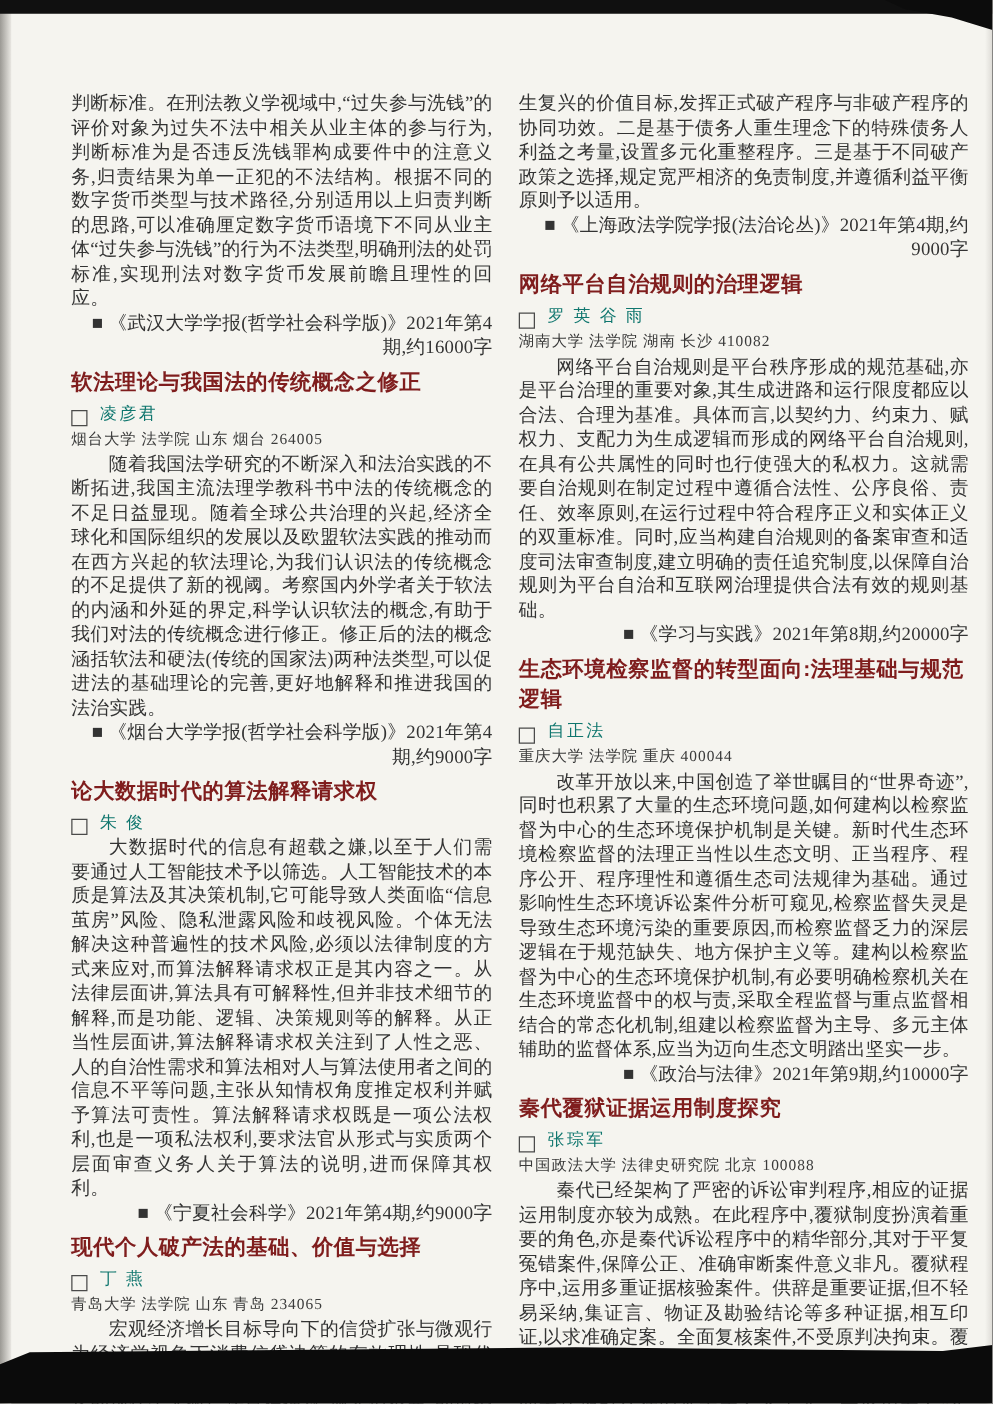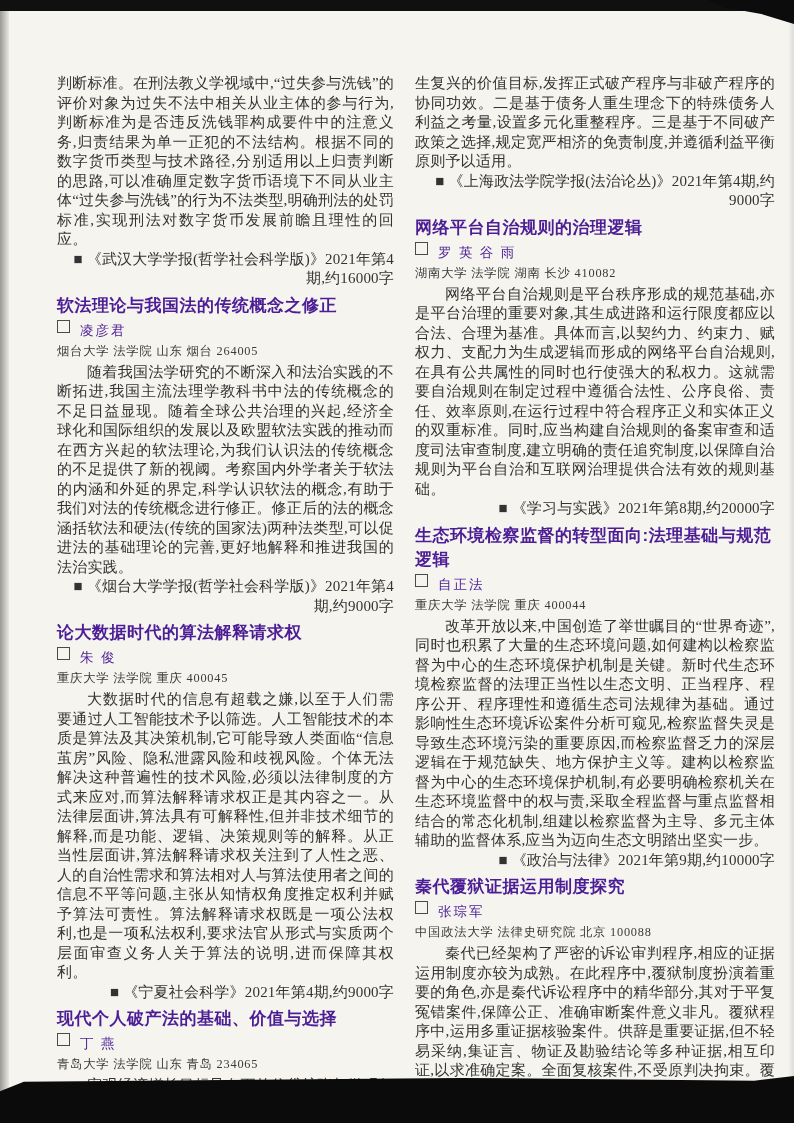--- a/index.html
+++ b/index.html
@@ -31,23 +31,23 @@
   .columns{display:flex;margin-top:14px;}
   .col-left{width:337px;margin-right:21px;flex:none;}
   .col-right{width:360px;flex:none;}
 
   .body-p{margin:0;font-size:15px;line-height:19.5px;text-align:justify;
     text-justify:inter-character;color:#333;letter-spacing:0.2px;}
   .indent{text-indent:2em;}
   .cite{font-size:15px;line-height:19.5px;text-align:right;color:#333;
     letter-spacing:0.2px;margin:0;}
   .a-title{margin:5px 0 2px;font-family:"Liberation Sans","DejaVu Sans",sans-serif;
-    font-weight:700;font-size:17px;line-height:24px;color:#4c1d95;letter-spacing:0.5px;}
-  .a-author{font-size:13.5px;line-height:21px;display:flex;align-items:flex-start;
-    color:#4c1d95;letter-spacing:2px;margin:1px 0;}
+    font-weight:700;font-size:17px;line-height:24px;color:#7f1d1d;letter-spacing:0.5px;}
+  .a-author{font-size:13.5px;line-height:21px;display:flex;align-items:flex-end;
+    color:#0f766e;letter-spacing:2px;margin:1px 0;}
   .author-box{width:11px;height:11px;border:1.4px solid #4a4a4a;display:inline-block;
     margin-right:10px;flex:none;background:transparent;}
   .a-affil{font-size:12.3px;line-height:19px;letter-spacing:0.8px;color:#3a3a3a;
     margin-bottom:2px;}
 
   .footer{position:absolute;left:57px;top:998px;width:300px;}
   .page-num{font-size:16px;color:#222;line-height:18px;}
   .footer-rule{border:none;border-top:1.6px solid #3c3c3c;width:196px;margin:1px 0 5px;}
   .footer-text{font-family:"Liberation Sans","DejaVu Sans",sans-serif;font-weight:700;
     font-size:11px;color:#222;letter-spacing:0.3px;}
@@ -78,21 +78,20 @@
           <p class="body-p indent">随着我国法学研究的不断深入和法治实践的不断拓进,我国主流法理学教科书中法的传统概念的不足日益显现。随着全球公共治理的兴起,经济全球化和国际组织的发展以及欧盟软法实践的推动而在西方兴起的软法理论,为我们认识法的传统概念的不足提供了新的视阈。考察国内外学者关于软法的内涵和外延的界定,科学认识软法的概念,有助于我们对法的传统概念进行修正。修正后的法的概念涵括软法和硬法(传统的国家法)两种法类型,可以促进法的基础理论的完善,更好地解释和推进我国的法治实践。</p>
           <p class="cite">■ 《烟台大学学报(哲学社会科学版)》2021年第4期,约9000字</p>
         </article>
 
         <article>
           <h2 class="a-title">论大数据时代的算法解释请求权</h2>
           <div class="a-author">
             <span class="author-box"></span>
             <span>朱 俊</span>
           </div>
-          <div class="a-affil">重庆大学 法学院 重庆  400045</div>
           <p class="body-p indent">大数据时代的信息有超载之嫌,以至于人们需要通过人工智能技术予以筛选。人工智能技术的本质是算法及其决策机制,它可能导致人类面临“信息茧房”风险、隐私泄露风险和歧视风险。个体无法解决这种普遍性的技术风险,必须以法律制度的方式来应对,而算法解释请求权正是其内容之一。从法律层面讲,算法具有可解释性,但并非技术细节的解释,而是功能、逻辑、决策规则等的解释。从正当性层面讲,算法解释请求权关注到了人性之恶、人的自治性需求和算法相对人与算法使用者之间的信息不平等问题,主张从知情权角度推定权利并赋予算法可责性。算法解释请求权既是一项公法权利,也是一项私法权利,要求法官从形式与实质两个层面审查义务人关于算法的说明,进而保障其权利。</p>
           <p class="cite">■ 《宁夏社会科学》2021年第4期,约9000字</p>
         </article>
 
         <article>
           <h2 class="a-title">现代个人破产法的基础、价值与选择</h2>
           <div class="a-author">
             <span class="author-box"></span>
             <span>丁 燕</span>
           </div>

